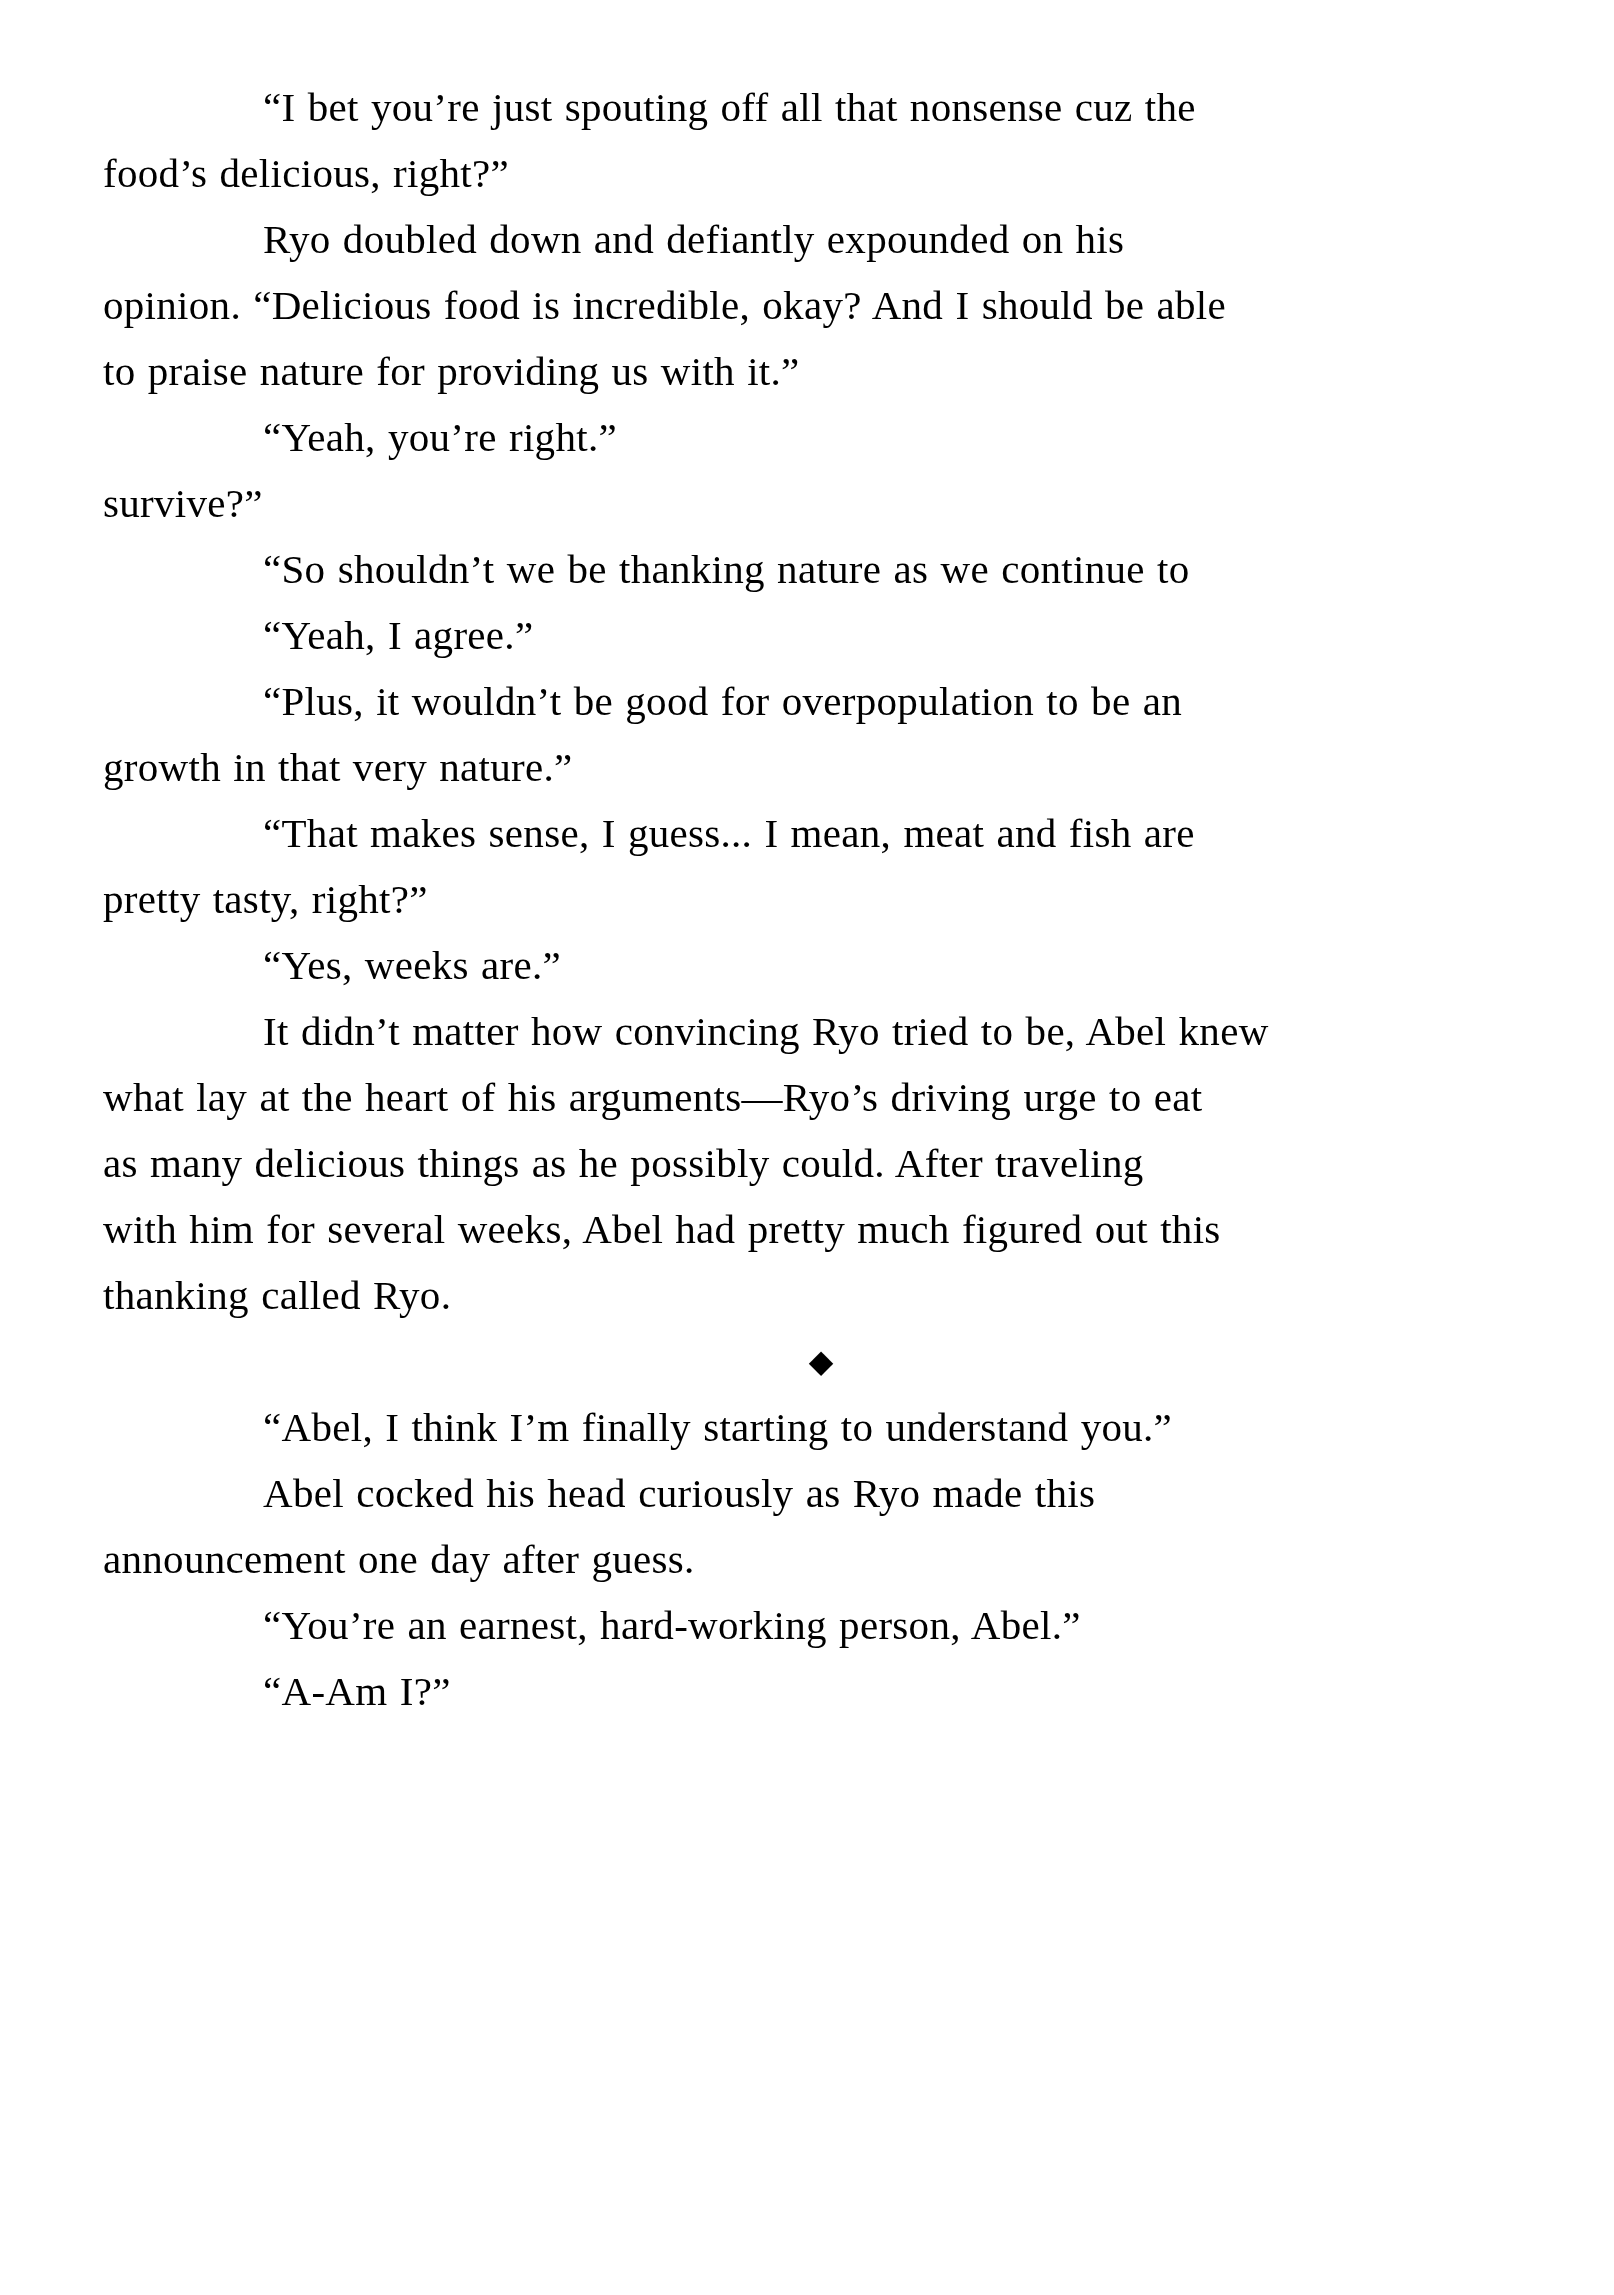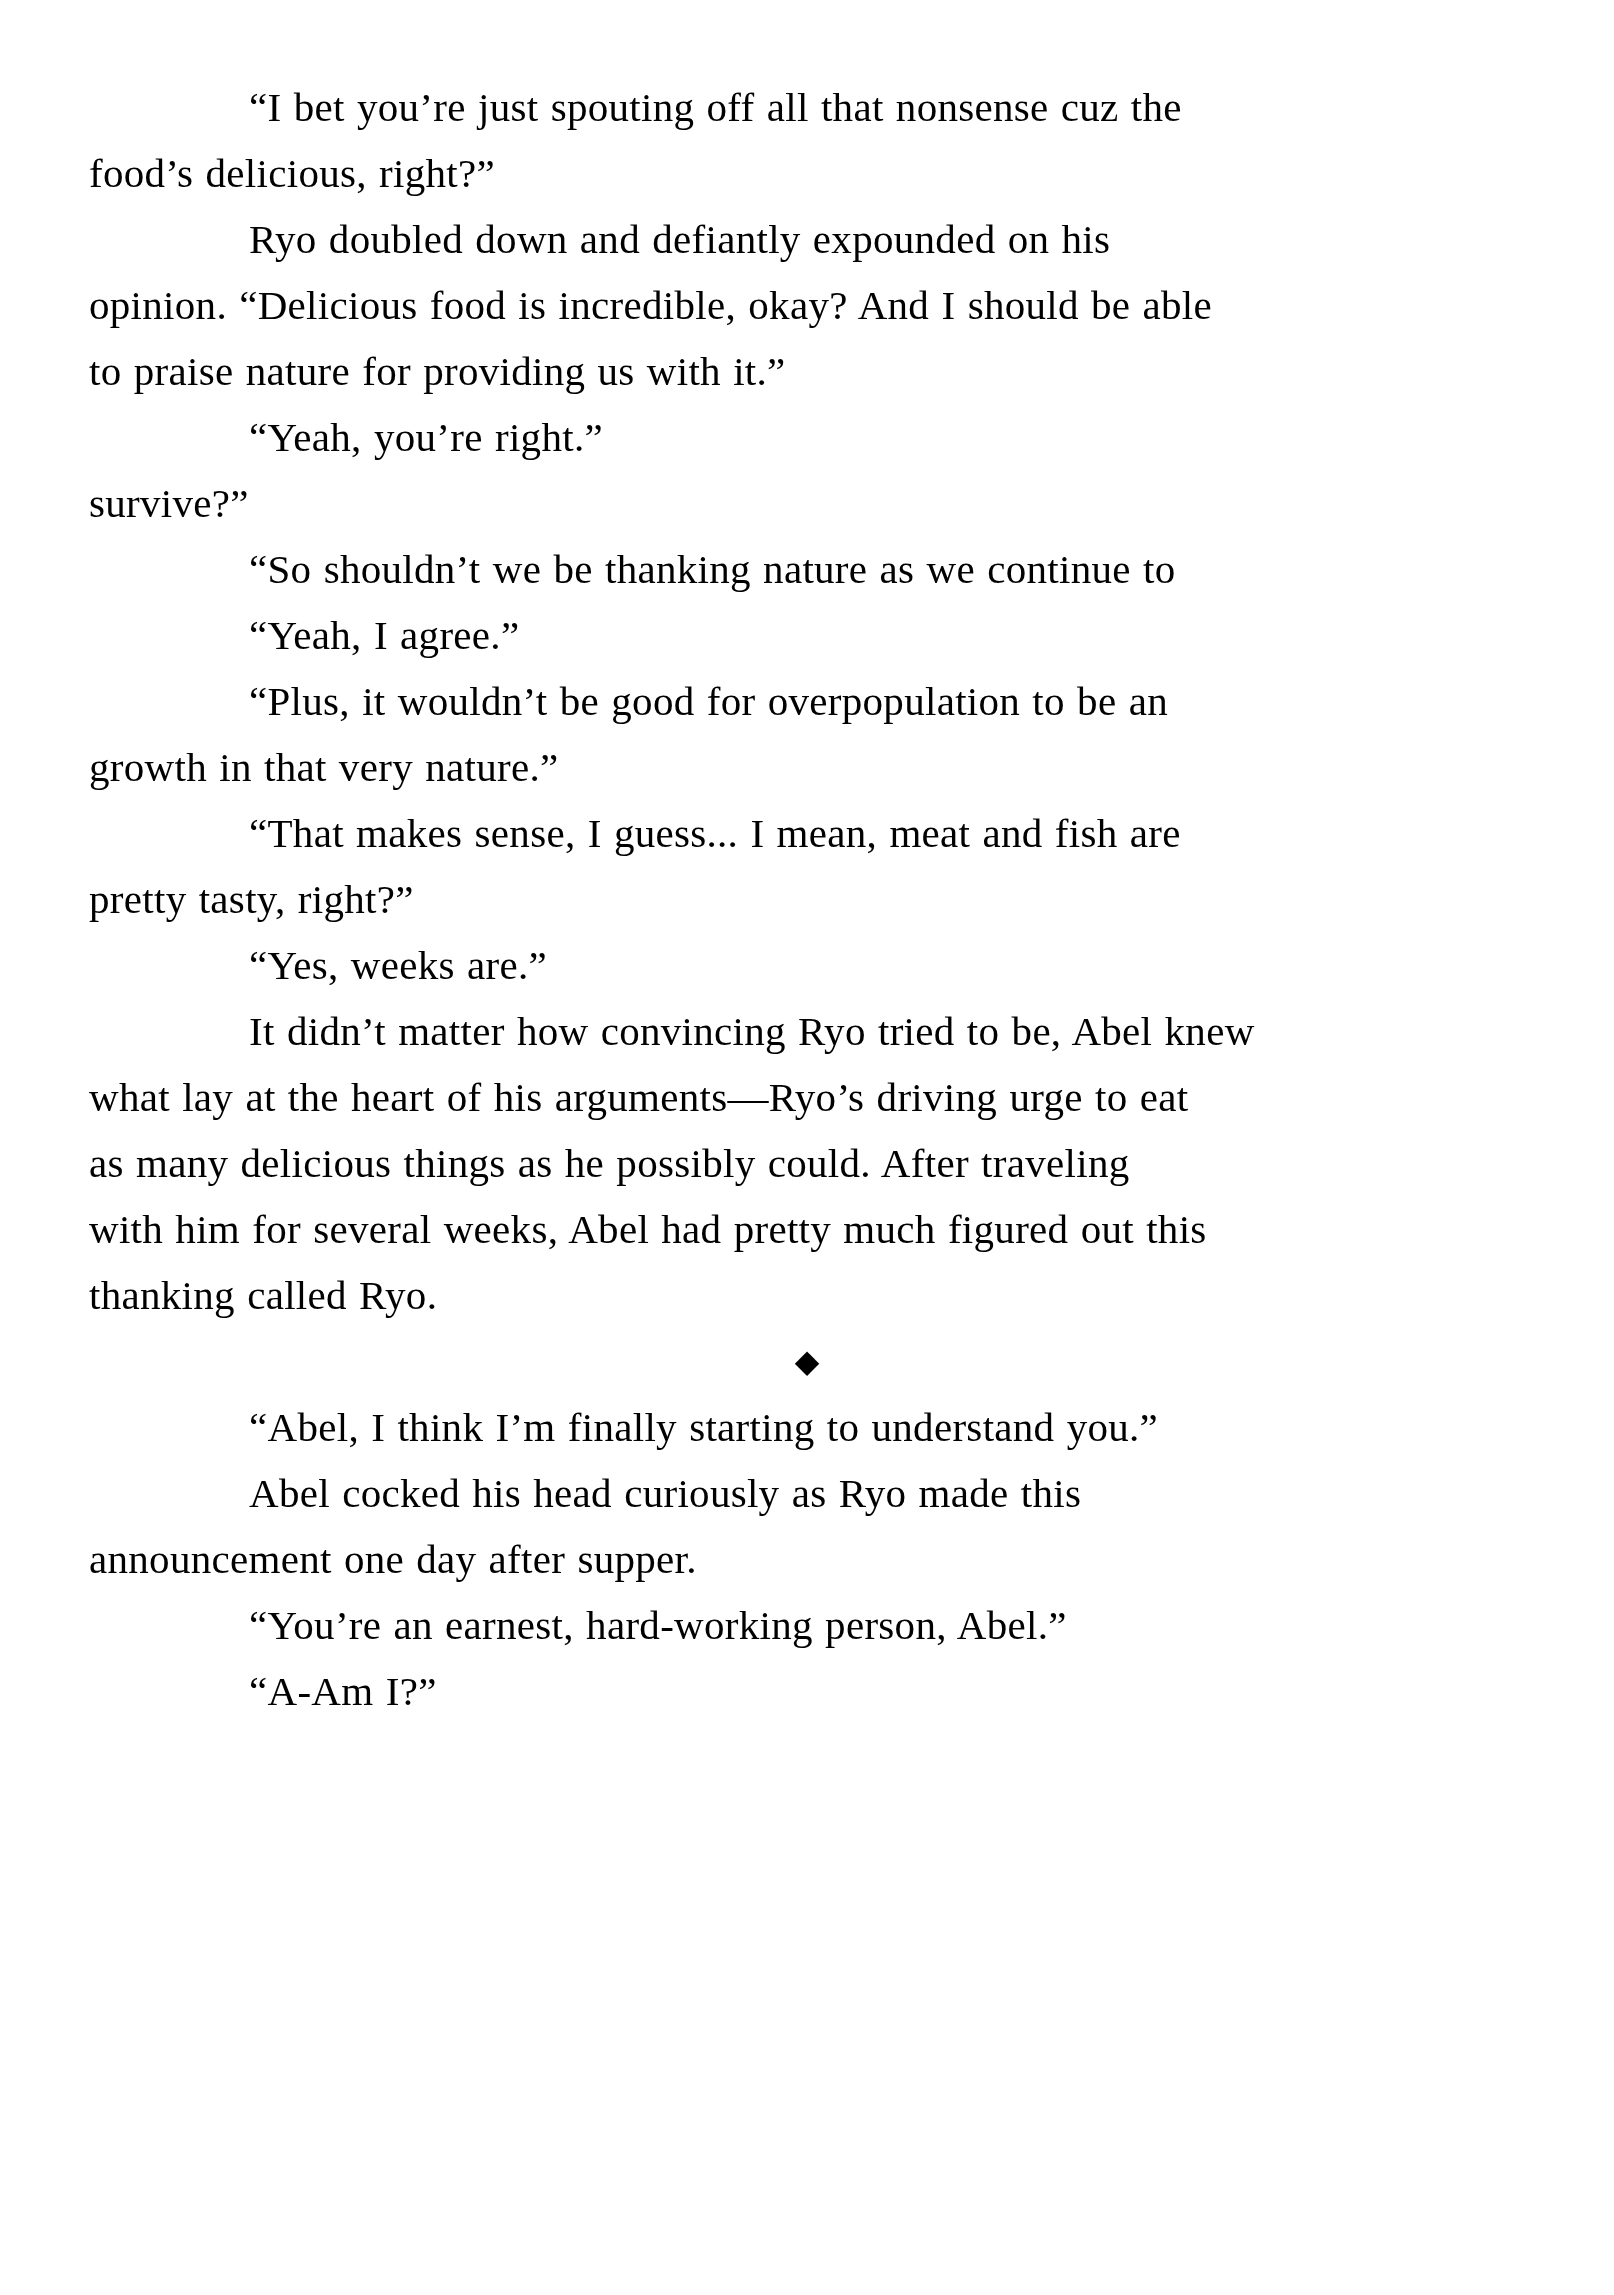--- a/index.html
+++ b/index.html
@@ -15,21 +15,21 @@
     position: relative;
     width: 1614px;
     height: 2295px;
     background: #ffffff;
     color: #000000;
     font-family: "Liberation Serif", serif;
     overflow: hidden;
   }
   .text-column {
     position: absolute;
-    left: 89px;
+    left: 103px;
     top: 74px;
     width: 1436px;
   }
   .para {
     margin: 0;
     padding: 0;
   }
   .line {
     display: block;
     height: 66px;
@@ -93,21 +93,21 @@
         <span class="line">as many delicious things as he possibly could. After traveling</span>
         <span class="line">with him for several weeks, Abel had pretty much figured out this</span>
         <span class="line">thanking called Ryo.</span>
       </p>
       <div class="divider-row"><span class="divider-glyph">◆</span></div>
       <p class="para">
         <span class="line first">“Abel, I think I’m finally starting to understand you.”</span>
       </p>
       <p class="para">
         <span class="line first">Abel cocked his head curiously as Ryo made this</span>
-        <span class="line">announcement one day after supper.</span>
+        <span class="line">announcement one day after guess.</span>
       </p>
       <p class="para">
         <span class="line first">“You’re an earnest, hard-working person, Abel.”</span>
       </p>
       <p class="para">
         <span class="line first">“A-Am I?”</span>
       </p>
     </div>
 </div>
 

